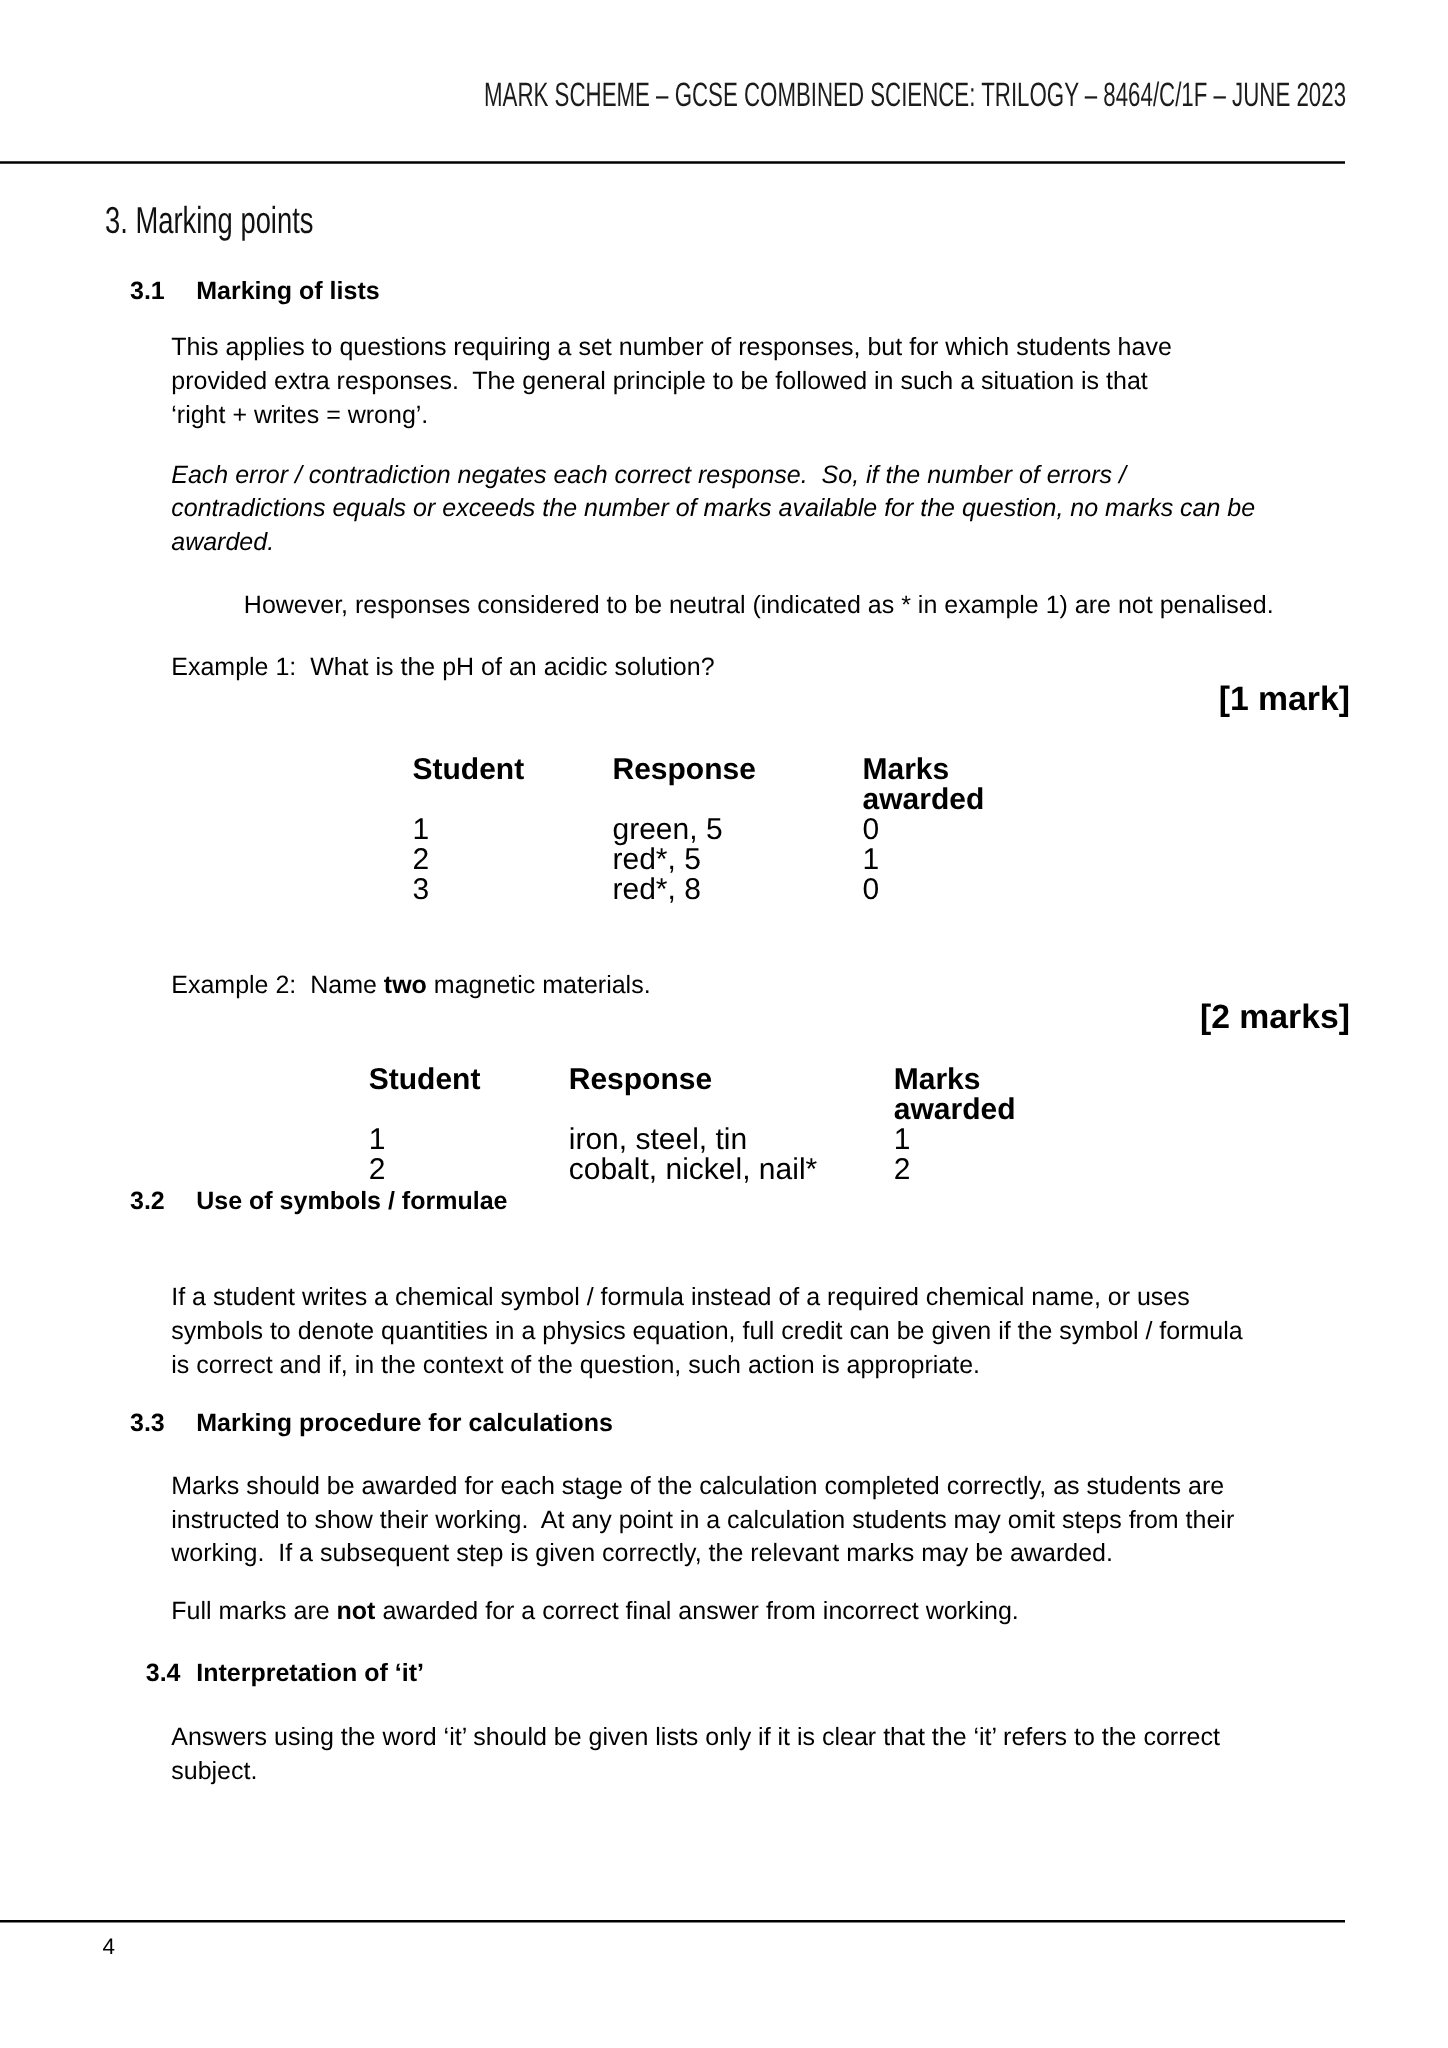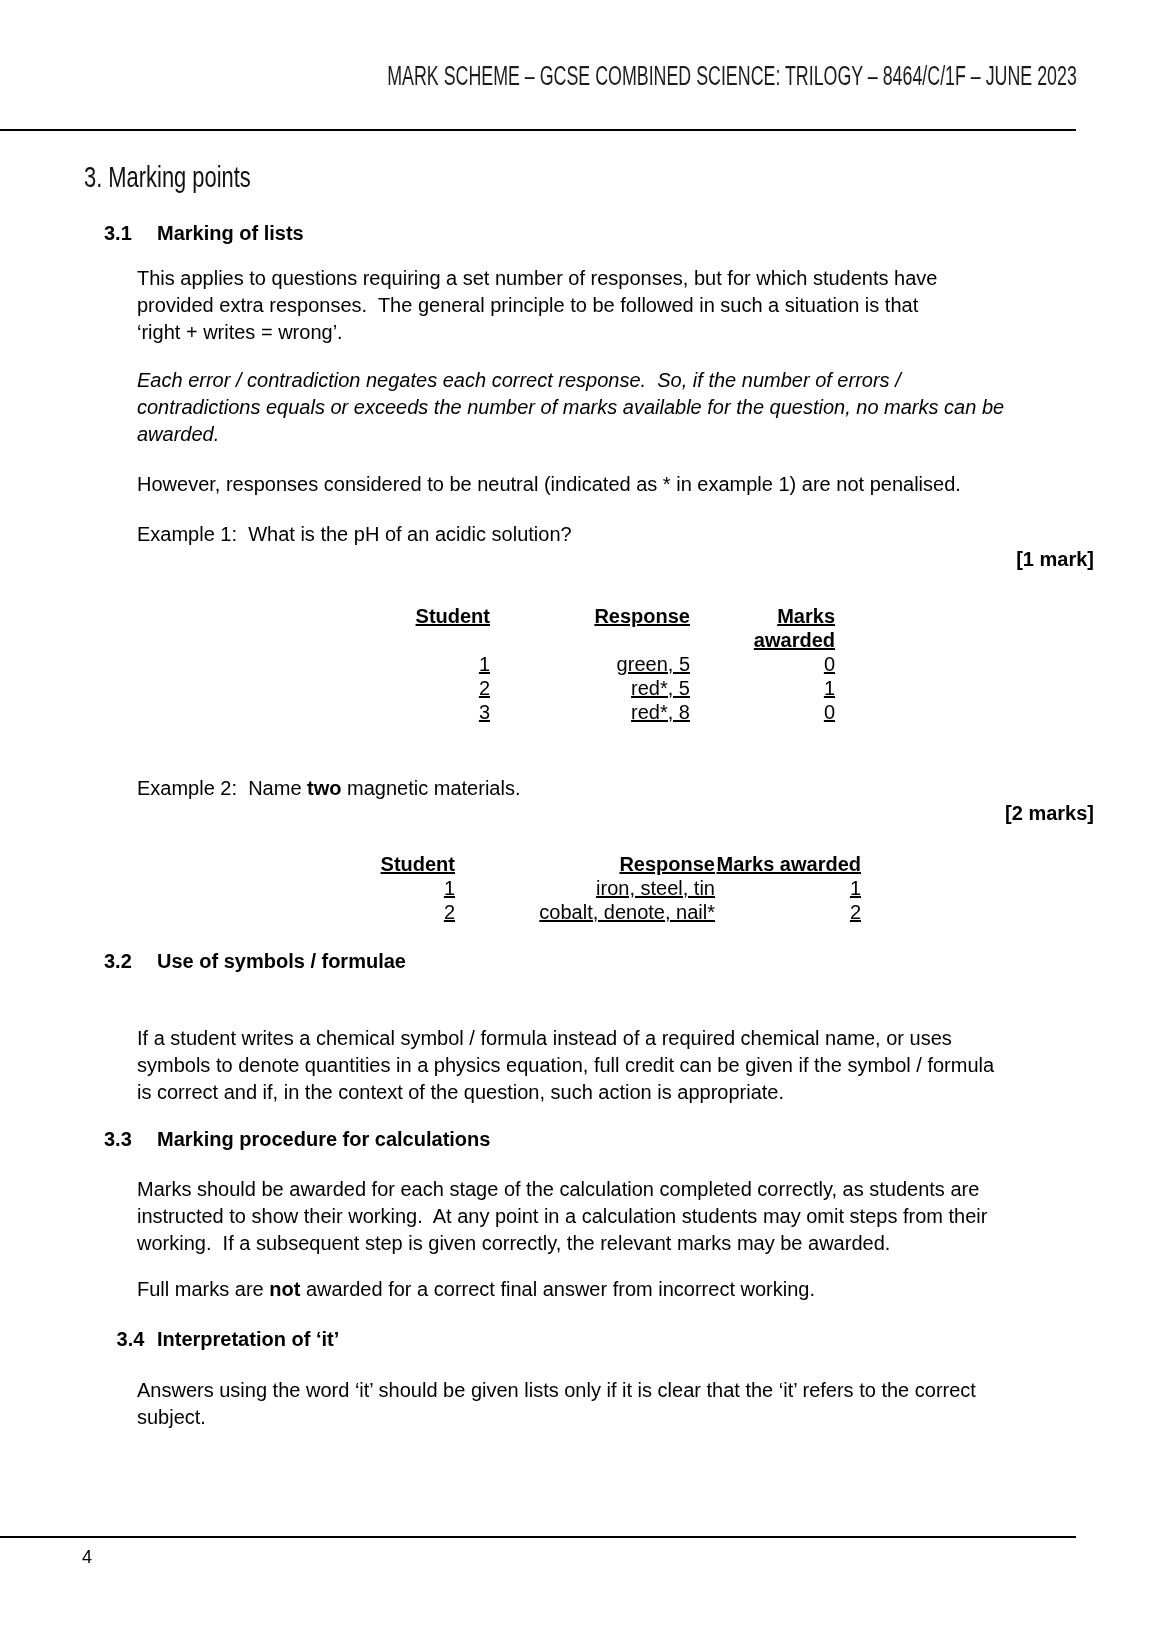--- a/index.html
+++ b/index.html
@@ -38,29 +38,28 @@
     font-size:20px;line-height:26px;font-weight:bold;
     white-space:nowrap;
   }
   .sec-head .num{display:inline-block;width:53px;margin-left:20px;}
   .para{
     left:137px;width:940px;
     font-size:20px;line-height:27px;
     white-space:pre-wrap;
   }
   .marks-tag{
-    right:64px;
-    font-size:20px;line-height:27px;font-weight:bold;
+    right:78px;
+    font-size:27px;line-height:27px;font-weight:bold;
     white-space:nowrap;
   }
   .tbl{
     display:grid;
-    font-size:20px;line-height:24px;
-    text-align:right;
-    text-decoration:underline;
+    font-size:24px;line-height:24px;
+    text-align:left;
   }
   .tbl .th{font-weight:bold;white-space:pre-line;}
   #table1{left:330px;top:604px;grid-template-columns:160px 200px 145px;}
   #table2{left:295px;top:852px;grid-template-columns:160px 260px 146px;}
   .page-num{
     left:82px;top:1546px;
     font-size:18px;line-height:22px;
   }
   b{font-weight:bold;}
 </style>
@@ -74,21 +73,21 @@
 
 <div class="abs sec-head" style="top:220px;">
   <span class="num">3.1</span><span>Marking of lists</span>
 </div>
 <div class="abs para" style="top:265px;">This applies to questions requiring a set number of responses, but for which students have
 provided extra responses.  The general principle to be followed in such a situation is that
 ‘right + writes = wrong’.</div>
 <div class="abs para" style="top:367px;font-style:italic;">Each error / contradiction negates each correct response.  So, if the number of errors /
 contradictions equals or exceeds the number of marks available for the question, no marks can be
 awarded.</div>
-<div class="abs para" style="top:471px;">However, responses considered to be neutral (indicated as * in example 1) are not penalised.</div>
+<div class="abs para" style="top:471px;text-align:center;">However, responses considered to be neutral (indicated as * in example 1) are not penalised.</div>
 
 <div class="abs para" style="top:521px;">Example 1:  What is the pH of an acidic solution?</div>
 <div class="abs marks-tag" style="top:546px;">[1 mark]</div>
 
 <div class="abs tbl" id="table1">
   <div class="th">Student</div>
   <div class="th">Response</div>
   <div class="th">Marks
 awarded</div>
   <div>1</div>
@@ -106,21 +105,21 @@
 <div class="abs marks-tag" style="top:800px;">[2 marks]</div>
 
 <div class="abs tbl" id="table2">
   <div class="th">Student</div>
   <div class="th">Response</div>
   <div class="th">Marks awarded</div>
   <div>1</div>
   <div>iron, steel, tin</div>
   <div>1</div>
   <div>2</div>
-  <div>cobalt, denote, nail*</div>
+  <div>cobalt, nickel, nail*</div>
   <div>2</div>
 </div>
 
 <div class="abs sec-head" style="top:948px;">
   <span class="num">3.2</span><span>Use of symbols / formulae</span>
 </div>
 <div class="abs para" style="top:1025px;">If a student writes a chemical symbol / formula instead of a required chemical name, or uses
 symbols to denote quantities in a physics equation, full credit can be given if the symbol / formula
 is correct and if, in the context of the question, such action is appropriate.</div>
 

